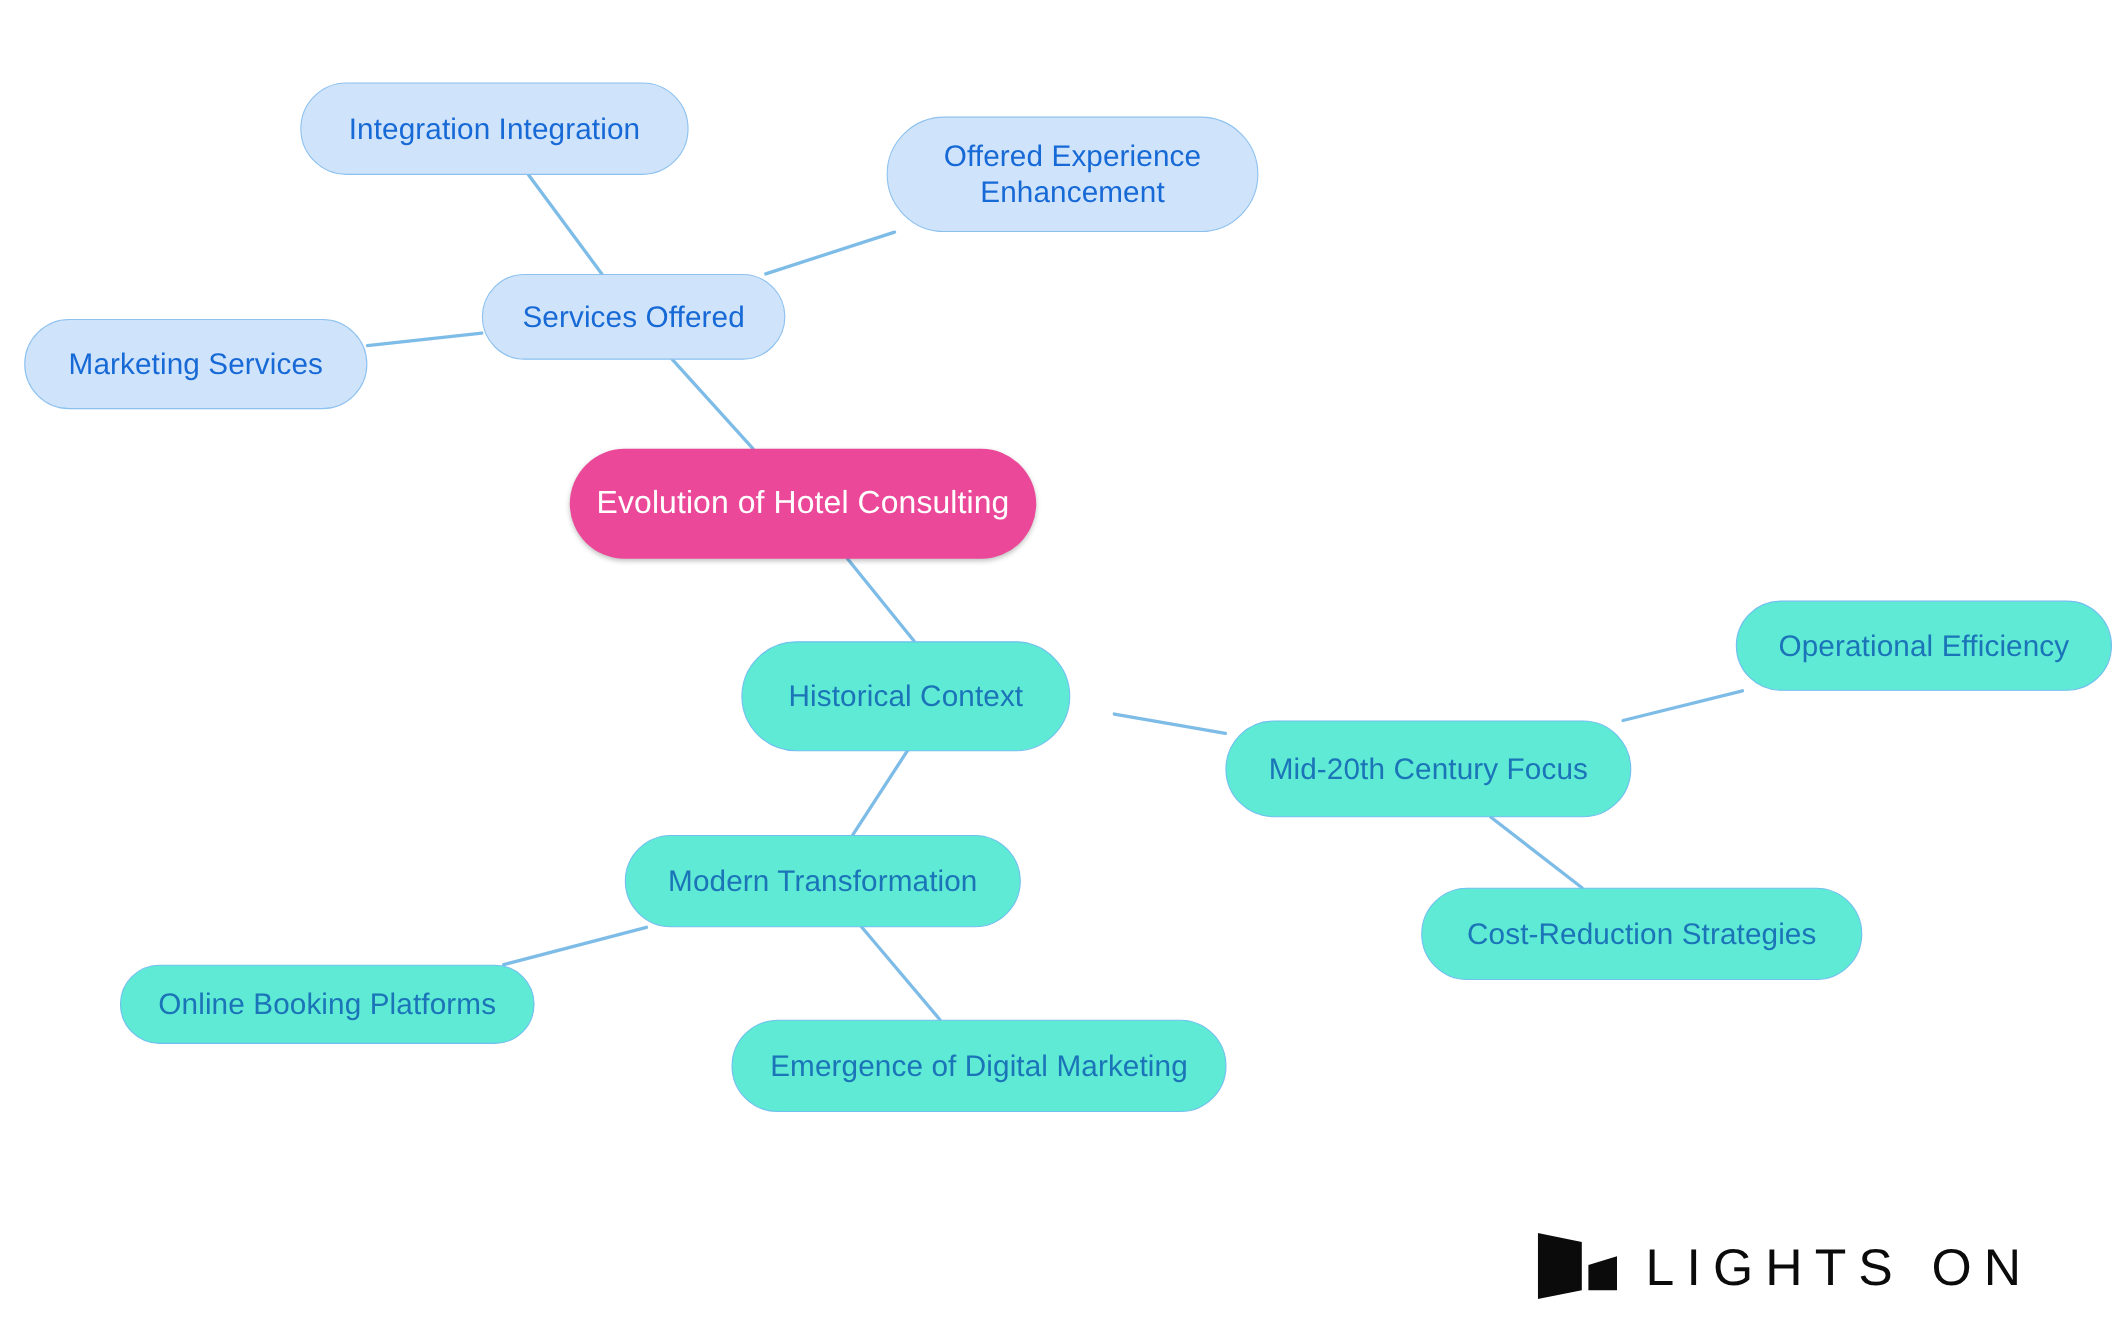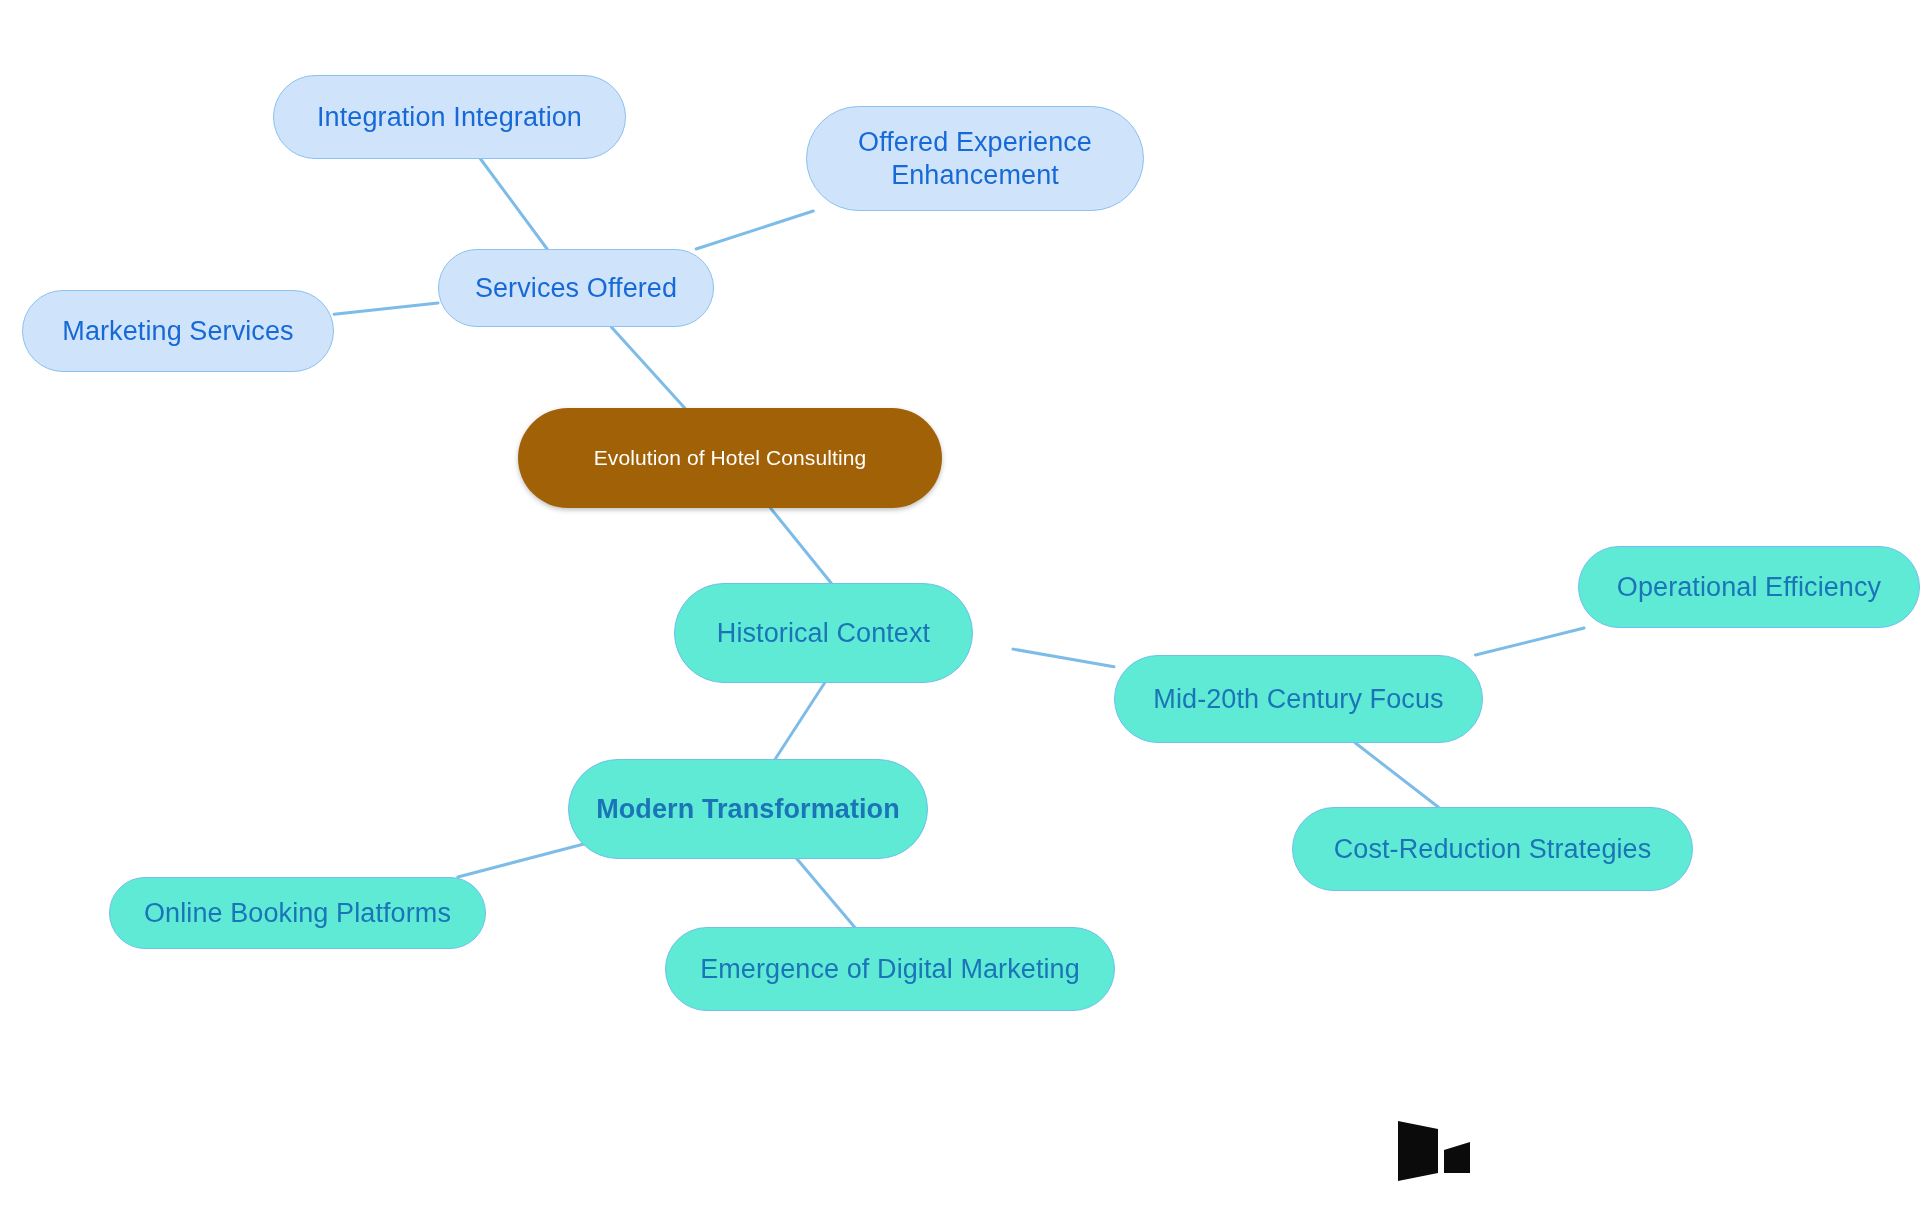--- a/index.html
+++ b/index.html
@@ -34,23 +34,23 @@
     display: flex;
     align-items: center;
     justify-content: center;
     text-align: center;
     border-radius: 999px;
     line-height: 1.22;
     white-space: pre-line;
     letter-spacing: 0.1px;
   }
   .node-root {
-    background: #a16207;
+    background: #ec4899;
     color: #ffffff;
-    font-size: 21px;
+    font-size: 29px;
     border: none;
     box-shadow: 0 2px 5px rgba(0,0,0,0.25);
     text-align: center;
   }
   .node-light {
     background: #cfe4fb;
     border: 1.6px solid #8cc0ef;
     color: #1769d6;
     font-size: 27px;
   }
@@ -99,25 +99,26 @@
       <div class="node node-root" style="left: 518px; top: 408px; width: 424px; height: 100px;"><span>Evolution of Hotel Consulting</span></div>
       <div class="node node-light" style="left: 438px; top: 249px; width: 276px; height: 78px;"><span>Services Offered</span></div>
       <div class="node node-light" style="left: 273px; top: 75px; width: 353px; height: 84px;"><span>Integration Integration</span></div>
       <div class="node node-light" style="left: 806px; top: 106px; width: 338px; height: 105px;"><span>Offered Experience
 Enhancement</span></div>
       <div class="node node-light" style="left: 22px; top: 290px; width: 312px; height: 82px;"><span>Marketing Services</span></div>
       <div class="node node-deep" style="left: 674px; top: 583px; width: 299px; height: 100px;"><span>Historical Context</span></div>
       <div class="node node-deep" style="left: 1114px; top: 655px; width: 369px; height: 88px;"><span>Mid-20th Century Focus</span></div>
       <div class="node node-deep" style="left: 1578px; top: 546px; width: 342px; height: 82px;"><span>Operational Efficiency</span></div>
       <div class="node node-deep" style="left: 1292px; top: 807px; width: 401px; height: 84px;"><span>Cost-Reduction Strategies</span></div>
-      <div class="node node-deep" style="left: 568px; top: 759px; width: 360px; height: 100px; font-weight: bold;"><span>Modern Transformation</span></div>
+      <div class="node node-deep" style="left: 568px; top: 759px; width: 360px; height: 84px;"><span>Modern Transformation</span></div>
       <div class="node node-deep" style="left: 109px; top: 877px; width: 377px; height: 72px;"><span>Online Booking Platforms</span></div>
       <div class="node node-deep" style="left: 665px; top: 927px; width: 450px; height: 84px; justify-content: center;"><span>Emergence of Digital Marketing</span></div>
     </div>
 
   <div id="brand-logo" style="left: 1398px; top: 1120px;">
     <svg id="brand-mark" width="72" height="62" viewBox="0 0 72 62" xmlns="http://www.w3.org/2000/svg">
       <polygon points="0,1 40,9 40,53 0,61" fill="#0b0b0b"></polygon>
       <polygon points="46,53 46,30 72,22 72,53" fill="#0b0b0b"></polygon>
     </svg>
+    <span class="brand-text">LIGHTS ON</span>
   </div>
 
 </div>
 
 </body></html>

